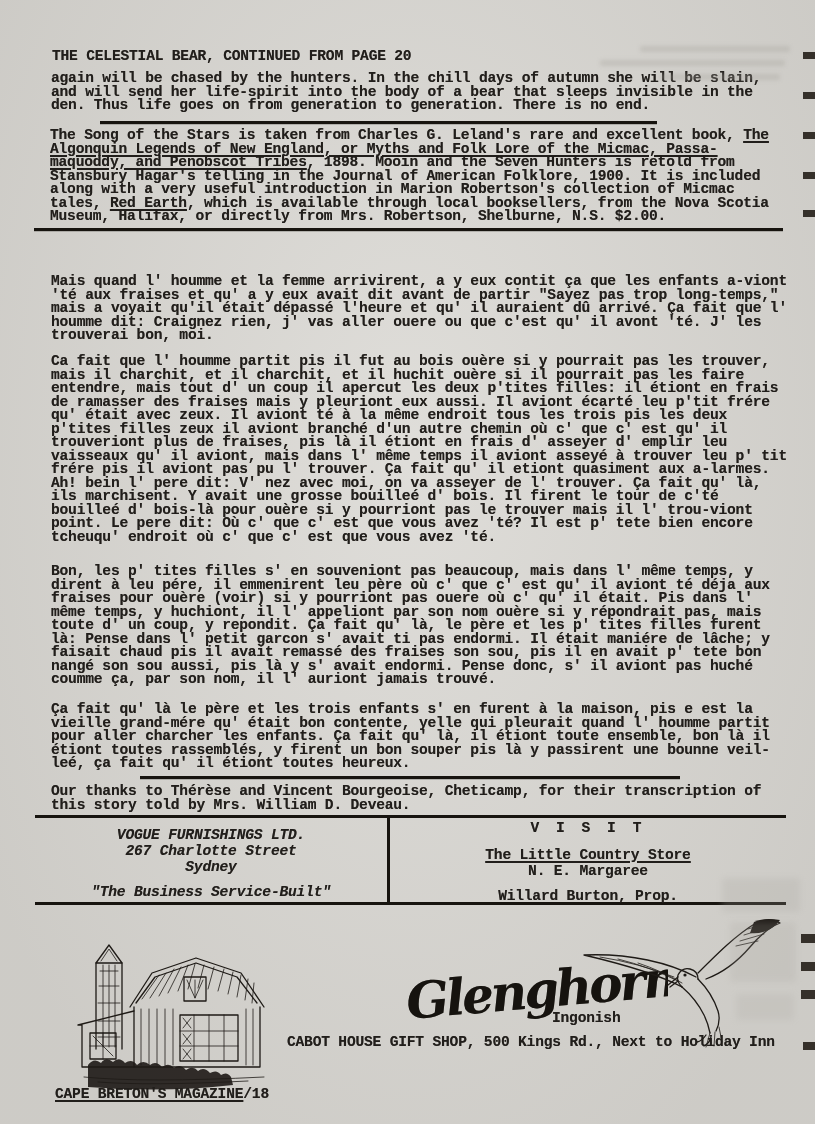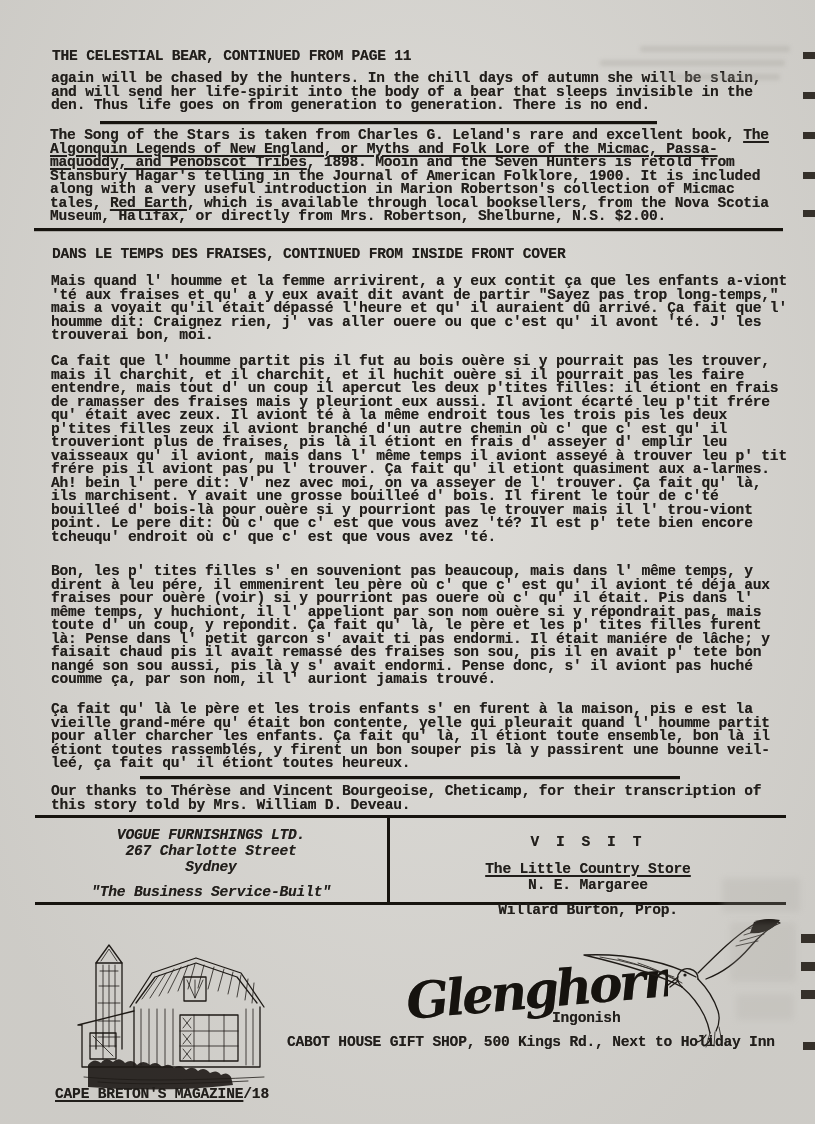--- a/index.html
+++ b/index.html
@@ -25,21 +25,21 @@
   .u{text-decoration:underline;text-decoration-thickness:1.5px;text-underline-offset:2px;margin-top:36px;}
   .note{line-height:13.5px;}
 
   
   .ad-box{
     left:35px;top:815px;width:751px;height:84px;
     border-top:3px solid #17140f;border-bottom:3px solid #17140f;
     display:flex;
   }
   .ad-cell-left{width:352px;border-right:3px solid #17140f;text-align:center;padding-top:9px;font-style:italic;}
-  .ad-cell-right{flex:1;text-align:center;padding-top:17px;}
+  .ad-cell-right{flex:1;text-align:center;padding-top:3px;}
   .ad-line{line-height:16px;}
   .visit-heading{letter-spacing:4px;line-height:15px;}
   .slogan{margin-top:9px;}
   .store{margin-top:11px;}
   .prop{margin-top:9px;}
   .handicrafts{line-height:14.5px;white-space:nowrap;}
 
   
   svg{display:block;}
   .sketch{stroke:#1e1a16;fill:none;stroke-width:1.3;stroke-linecap:round;stroke-linejoin:round;}
@@ -54,30 +54,29 @@
   
   .bleed{position:absolute;background:#a8a59f;opacity:.38;filter:blur(2px);border-radius:2px;}
   .edge{position:absolute;right:0;background:#35302a;filter:blur(.5px);}
   .footer{white-space:nowrap;}
 </style>
 </head>
 <body>
 
 <div class="page">
 
-  <div class="abs heading" style="left:52px;top:50px;">THE CELESTIAL BEAR, CONTINUED FROM PAGE 11</div>
+  <div class="abs heading" style="left:52px;top:50px;">THE CELESTIAL BEAR, CONTINUED FROM PAGE 20</div>
   <div class="abs para" style="left:51px;top:72px;">again will be chased by the hunters. In the chill days of autumn she will be slain, and will send her life-spirit into the body of a bear that sleeps invisible in the den. Thus life goes on from generation to generation. There is no end.</div>
 
   <div class="abs rule" style="left:100px;top:121px;width:557px;"></div>
 
   <div class="abs para note" style="left:50px;top:129px;"><span>The Song of the Stars is taken from Charles G. Leland's rare and excellent book, </span><span class="u">The Algonquin Legends of New England, or Myths and Folk Lore of the Micmac, Passa-maquoddy, and Penobscot Tribes</span><span>, 1898. Mooin and the Seven Hunters is retold from Stansbury Hagar's telling in the Journal of American Folklore, 1900. It is included along with a very useful introduction in Marion Robertson's collection of Micmac tales, </span><span class="u">Red Earth</span><span>, which is available through local booksellers, from the Nova Scotia Museum, Halifax, or directly from Mrs. Robertson, Shelburne, N.S. $2.00.</span></div>
 
   <div class="abs rule" style="left:34px;top:228px;width:749px;"></div>
 
-  <div class="abs heading" style="left:52px;top:248px;">DANS LE TEMPS DES FRAISES, CONTINUED FROM INSIDE FRONT COVER</div>
   <div class="abs para" style="left:51px;top:275px;">Mais quand l' houmme et la femme arrivirent, a y eux contit ça que les enfants a-viont 'té aux fraises et qu' a y eux avait dit avant de partir "Sayez pas trop long-temps," mais a voyait qu'il était dépassé l'heure et qu' il auraient dû arrivé. Ça fait que l' houmme dit: Craignez rien, j' vas aller ouere ou que c'est qu' il avont 'té. J' les trouverai bon, moi.</div>
   <div class="abs para" style="left:51px;top:355px;">Ca fait que l' houmme partit pis il fut au bois ouère si y pourrait pas les trouver, mais il charchit, et il charchit, et il huchit ouère si il pourrait pas les faire entendre, mais tout d' un coup il apercut les deux p'tites filles: il étiont en frais de ramasser des fraises mais y pleuriont eux aussi. Il aviont écarté leu p'tit frére qu' était avec zeux. Il aviont té à la même endroit tous les trois pis les deux p'tites filles zeux il aviont branché d'un autre chemin où c' que c' est qu' il trouveriont plus de fraises, pis là il étiont en frais d' asseyer d' emplir leu vaisseaux qu' il aviont, mais dans l' même temps il aviont asseyé à trouver leu p' tit frére pis il aviont pas pu l' trouver. Ça fait qu' il etiont quasiment aux a-larmes. Ah! bein l' pere dit: V' nez avec moi, on va asseyer de l' trouver. Ça fait qu' là, ils marchisent. Y avait une grosse bouilleé d' bois. Il firent le tour de c'té bouilleé d' bois-là pour ouère si y pourriont pas le trouver mais il l' trou-viont point. Le pere dit: Où c' que c' est que vous avez 'té? Il est p' tete bien encore tcheuqu' endroit où c' que c' est que vous avez 'té.</div>
   <div class="abs para" style="left:51px;top:565px;">Bon, les p' tites filles s' en souveniont pas beaucoup, mais dans l' même temps, y dirent à leu pére, il emmenirent leu père où c' que c' est qu' il aviont té déja aux fraises pour ouère (voir) si y pourriont pas ouere où c' qu' il était. Pis dans l' même temps, y huchiont, il l' appeliont par son nom ouère si y répondrait pas, mais toute d' un coup, y repondit. Ça fait qu' là, le père et les p' tites filles furent là: Pense dans l' petit garcon s' avait ti pas endormi. Il était maniére de lâche; y faisait chaud pis il avait remassé des fraises son sou, pis il en avait p' tete bon nangé son sou aussi, pis là y s' avait endormi. Pense donc, s' il aviont pas huché coumme ça, par son nom, il l' auriont jamais trouvé.</div>
   <div class="abs para" style="left:51px;top:703px;">Ça fait qu' là le père et les trois enfants s' en furent à la maison, pis e est la vieille grand-mére qu' était bon contente, yelle qui pleurait quand l' houmme partit pour aller charcher les enfants. Ça fait qu' là, il étiont toute ensemble, bon là il étiont toutes rassemblés, y firent un bon souper pis là y passirent une bounne veil-leé, ça fait qu' il étiont toutes heureux.</div>
 
   <div class="abs rule" style="left:140px;top:776px;width:540px;height:2.5px;"></div>
 
   <div class="abs para" style="left:51px;top:785px;">Our thanks to Thérèse and Vincent Bourgeoise, Cheticamp, for their transcription of this story told by Mrs. William D. Deveau.</div>
 
   <div class="abs ad-box">

